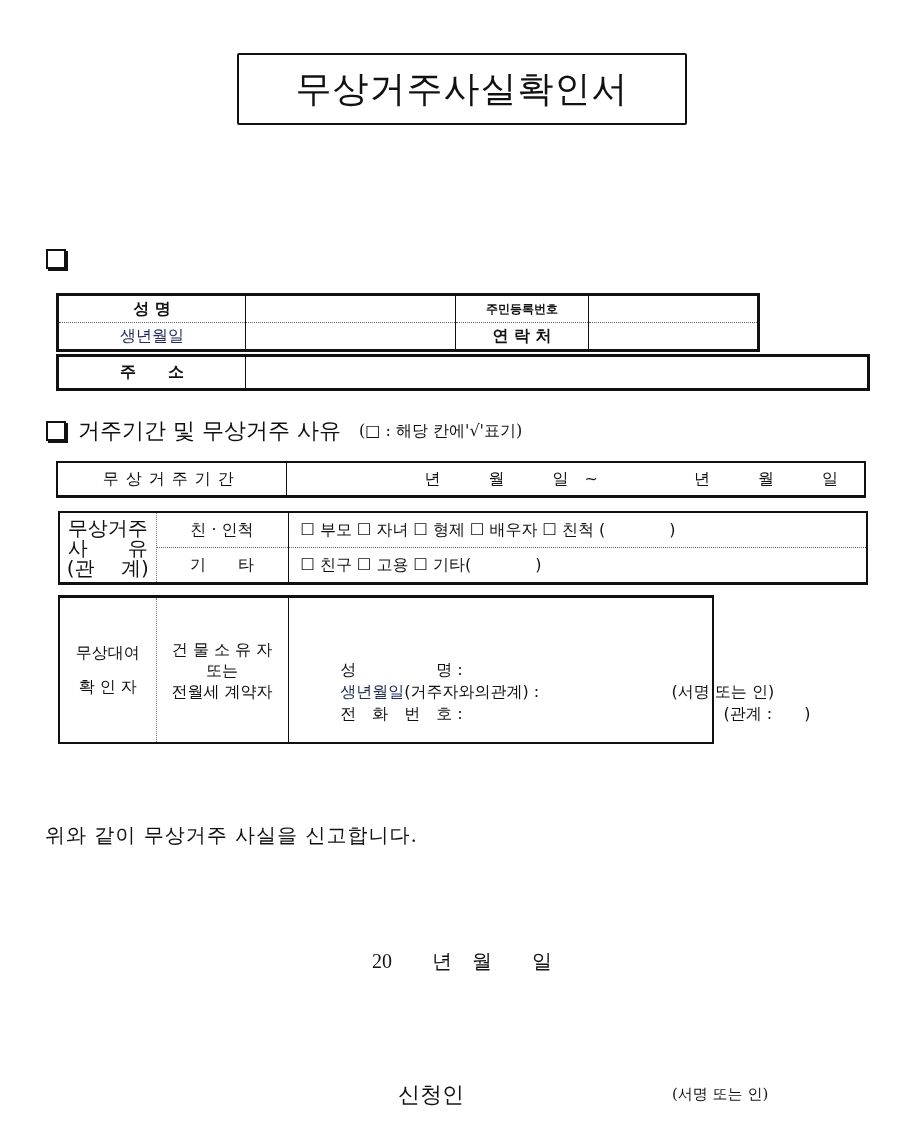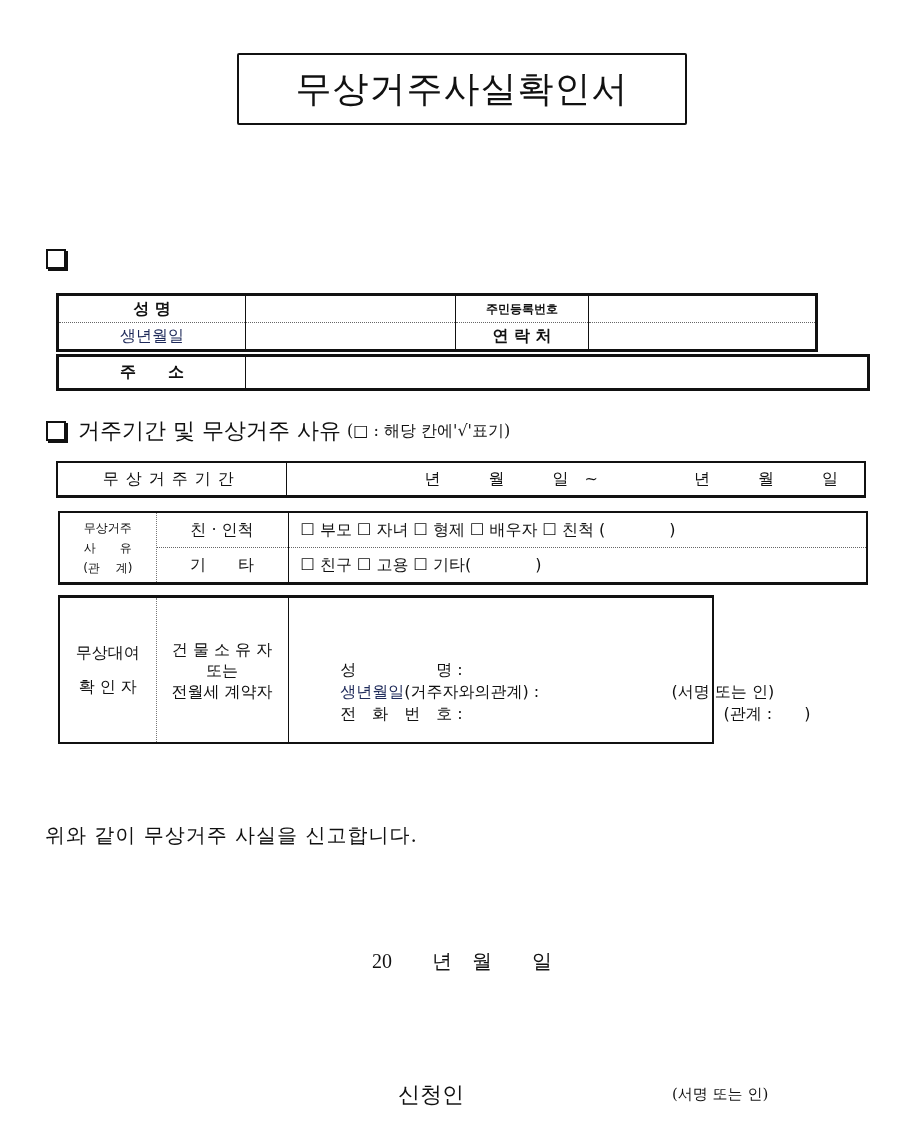--- a/index.html
+++ b/index.html
@@ -17,36 +17,36 @@
   }
   .title-text { font-size: 36px; letter-spacing: 1px; }
 
   
   .section-head { display: flex; align-items: center; }
   .sq-box {
     width: 20px; height: 20px; border: 2px solid #111;
     box-shadow: 2px 2px 0 #111; box-sizing: border-box; margin-right: 12px;
   }
   .section-text { font-family: "DejaVu Serif", serif; font-size: 22px; }
-  .section-note { font-family: "DejaVu Serif", serif; font-size: 16px; margin-left: 6px; }
+  .section-note { font-family: "DejaVu Serif", serif; font-size: 16px; margin-left: 18px; }
 
   
   table { border-collapse: collapse; table-layout: fixed; }
   td { padding: 0; font-size: 16px; vertical-align: middle; }
   .thick { border: 3px solid #111; }
   .med { border: 2px solid #111; }
   .cell-center { text-align: center; }
   .dotted-bottom { border-bottom: 1px dotted #666; }
   .vline { border-right: 1px solid #111; }
   .vdot { border-right: 1px dotted #777; }
   .bold { font-weight: bold; }
   .navy { color: #1e2a5a; }
 
   
-  .t-person { left: 56px; top: 293px; width: 762px; }
+  .t-person { left: 56px; top: 293px; width: 704px; }
   .t-person td { height: 26px; }
   .t-addr { left: 56px; top: 354px; width: 814px; }
   .t-addr td { height: 31px; }
 
   
   .t-period { left: 56px; top: 461px; width: 810px; }
   .t-period td { height: 32px; }
   .spaced { letter-spacing: 7px; }
 
   
@@ -131,21 +131,21 @@
   </table>
 
 <table class="abs t-reason med" style="border-width:2px 2px 3px 2px;">
   <colgroup>
       <col style="width:97px">
       <col style="width:132px">
       <col>
     </colgroup>
   <tbody>
       <tr>
-    <td rowspan="2" class="cell-center vdot" style="line-height:20px; font-size:12px;margin-top:30px;">
+    <td rowspan="2" class="cell-center vdot" style="line-height:20px; font-size:20px;margin-top:30px;">
       <div>무상거주</div>
       <div style="white-space:pre">사　　유</div>
       <div style="white-space:pre">(관　 계)</div>
     </td>
     <td class="cell-center vline dotted-bottom">친 · 인척</td>
     <td class="opt-row dotted-bottom">☐ 부모 ☐ 자녀 ☐ 형제 ☐ 배우자 ☐ 친척 (　　　　)</td>
   </tr>
   <tr>
     <td class="cell-center vline" style="white-space:pre">기　　타</td>
     <td class="opt-row">☐ 친구 ☐ 고용 ☐ 기타(　　　　)</td>

